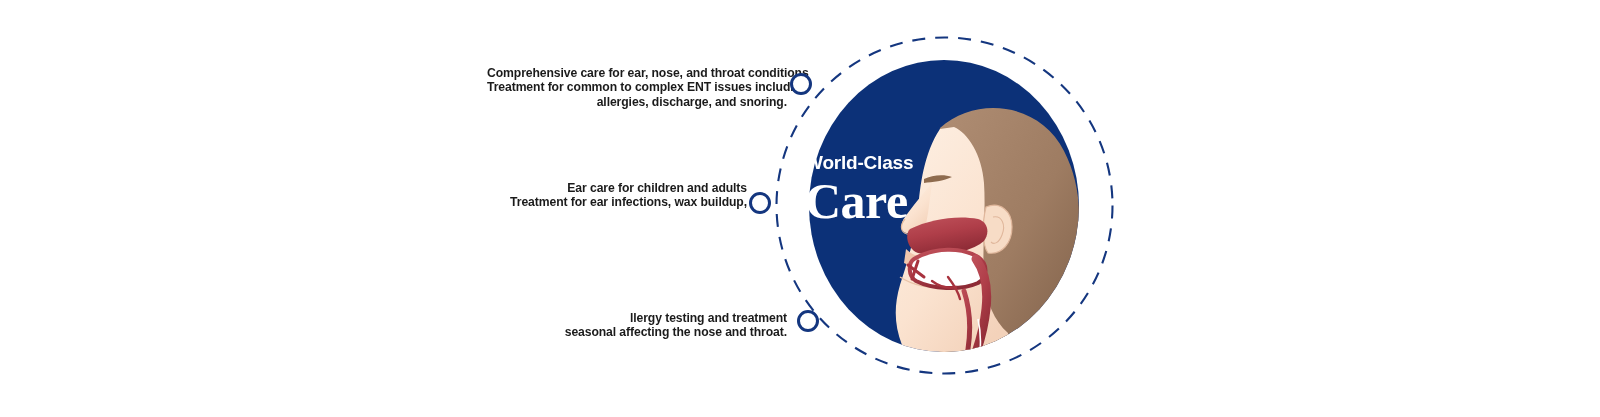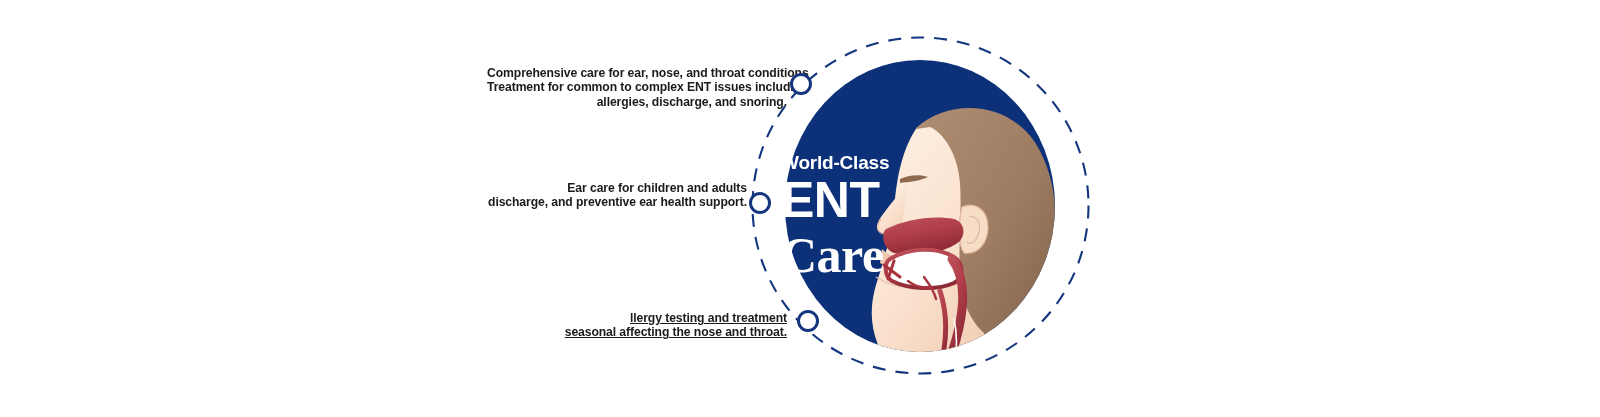--- a/index.html
+++ b/index.html
@@ -28,26 +28,26 @@
     line-height: 14.3px;
     letter-spacing: -0.1px;
     width: 300px;
   }
   .callout .line {
     display: block;
     white-space: nowrap;
   }
   #callout-1 { left: 487px; top: 66px; }
   #callout-2 { left: 447px; top: 181px; text-align: right; }
-  #callout-3 { left: 487px; top: 311px; text-decoration: underline; }
+  #callout-3 { left: 487px; top: 311px; }
 
   
   .badge-stack {
     position: absolute;
-    left: 748px;
+    left: 772px;
     top: 33px;
     width: 345px;
     height: 345px;
   }
   .dashed-ring {
     position: absolute;
     inset: 0;
     pointer-events: none;
   }
   .navy-disc {
@@ -117,39 +117,38 @@
 <div class="canvas">
 
   <div class="callout" id="callout-1">
     <span class="line">Comprehensive care for ear, nose, and throat conditions</span>
     <span class="line">Treatment for common to complex ENT issues including</span>
     <span class="line">allergies, discharge, and snoring.</span>
   </div>
 
   <div class="callout" id="callout-2">
     <span class="line">Ear care for children and adults</span>
-    <span class="line">discharge, and preventive ear health support.</span>
+    <span class="line">Treatment for ear infections, wax buildup,</span>
   </div>
 
   <div class="callout" id="callout-3">
     <span class="line">llergy testing and treatment</span>
     <span class="line">seasonal affecting the nose and throat.</span>
   </div>
 
   <div class="badge-stack">
 
     <svg class="dashed-ring" viewBox="0 0 345 345">
       <circle cx="172.5" cy="172.5" r="168" fill="none" stroke="#14367f" stroke-width="2.1" stroke-dasharray="13 10" stroke-linecap="butt"></circle>
     </svg>
 
     <div class="navy-disc"></div>
 
     <div class="badge-text">
       <div class="badge-kicker">World-Class</div>
-      <div class="badge-big">ENT</div>
       <div class="badge-big second">Care</div>
     </div>
 
     <svg class="anatomy" viewBox="0 0 345 345">
       <defs>
         <clipPath id="discClip">
           <ellipse cx="172" cy="173" rx="135" ry="146"></ellipse>
         </clipPath>
         <linearGradient id="hairGrad" x1="0" y1="0" x2="1" y2="1">
           <stop offset="0%" stop-color="#B08E74"></stop>

